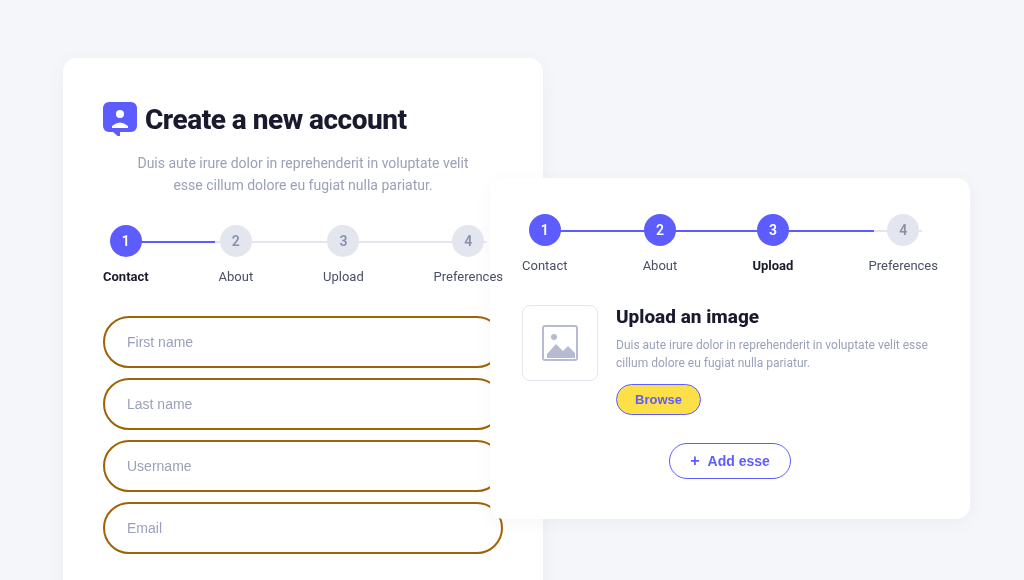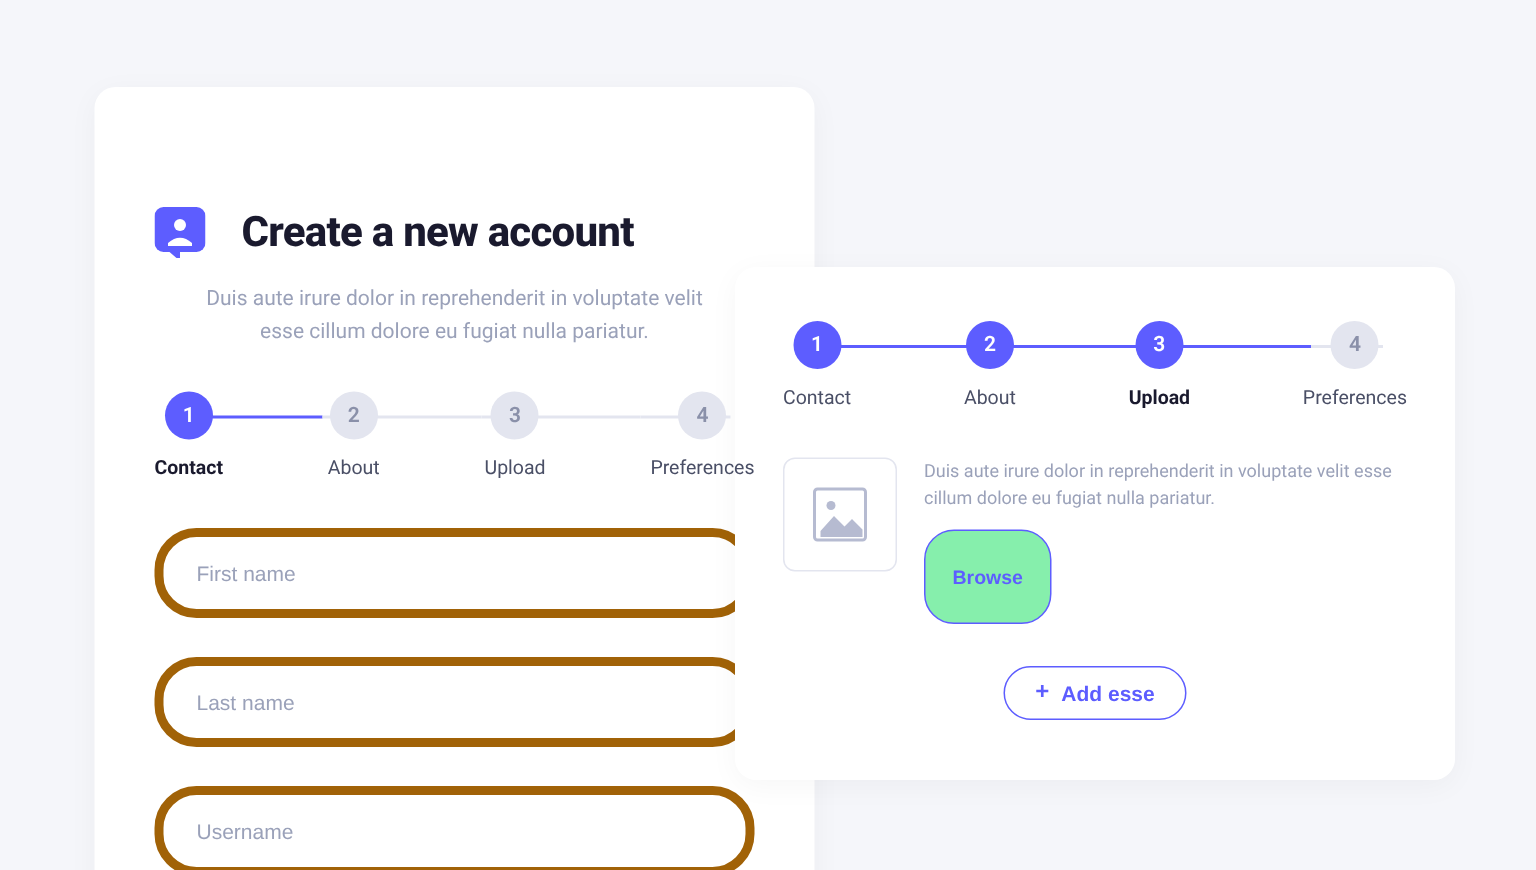--- a/index.html
+++ b/index.html
@@ -24,23 +24,23 @@
       padding: 44px 40px 40px 40px;
     }
     .card-b {
       left: 490px;
       top: 178px;
       width: 480px;
       padding: 36px 32px 40px 32px;
     }
     .header-row {
       display: flex;
-      gap: 24px;
+      align-items: center;
+      gap: 8px;
       margin-bottom: 16px;
-      margin-top: 36px;
     }
     .header-icon {
       width: 34px;
       height: 34px;
       flex-shrink: 0;
     }
     .page-title {
       font-size: 28px;
       font-weight: 800;
       color: #1a1a2e;
@@ -99,26 +99,26 @@
       position: absolute;
       top: 16px;
       height: 2px;
       z-index: 1;
     }
     .step-line.active { background: #5d5dff; }
     .step-line.inactive { background: #e3e5ef; }
 
     .field {
       width: 100%;
-      border: 6px solid #a16207;
+      border: 2px solid #a16207;
       border-radius: 28px;
       padding: 16px 22px;
       font-size: 14px;
       color: #1a1a2e;
-      margin-bottom: 26px;
+      margin-bottom: 10px;
       outline: none;
     }
     .field::placeholder { color: #9aa1b9; }
 
     .upload-row {
       display: flex;
       gap: 18px;
       margin-bottom: 28px;
     }
     .upload-box {
@@ -139,23 +139,23 @@
     }
     .upload-text p {
       font-size: 12px;
       color: #9aa1b9;
       line-height: 1.5;
       margin-bottom: 12px;
     }
     .browse-btn {
       border: 1.5px solid #5d5dff;
       color: #5d5dff;
-      background: #86efac;
+      background: #fde047;
       border-radius: 20px;
-      padding: 23px 18px;
+      padding: 7px 18px;
       font-size: 13px;
       font-weight: 600;
       cursor: pointer;
     }
     .add-more-row {
       display: flex;
       justify-content: center;
     }
     .add-more-btn {
       border: 1.5px solid #5d5dff;
@@ -249,20 +249,21 @@
 
   <div class="upload-row">
     <div class="upload-box">
       <svg width="38" height="38" viewBox="0 0 38 38">
         <rect x="2" y="2" width="34" height="34" rx="2" fill="none" stroke="#b6bbd1" stroke-width="2"></rect>
         <circle cx="13" cy="13" r="3" fill="#b6bbd1"></circle>
         <path d="M6 30 L15 20 L22 27 L27 22 L34 29 L34 34 L6 34 Z" fill="#b6bbd1"></path>
       </svg>
     </div>
     <div class="upload-text">
+      <h3>Upload an image</h3>
       <p>Duis aute irure dolor in reprehenderit in voluptate velit esse cillum dolore eu fugiat nulla pariatur.</p>
       <button class="browse-btn">Browse</button>
     </div>
   </div>
 
 
   <div class="add-more-row">
     <button class="add-more-btn">
       <span class="plus">+</span>
       <span>Add esse</span>

